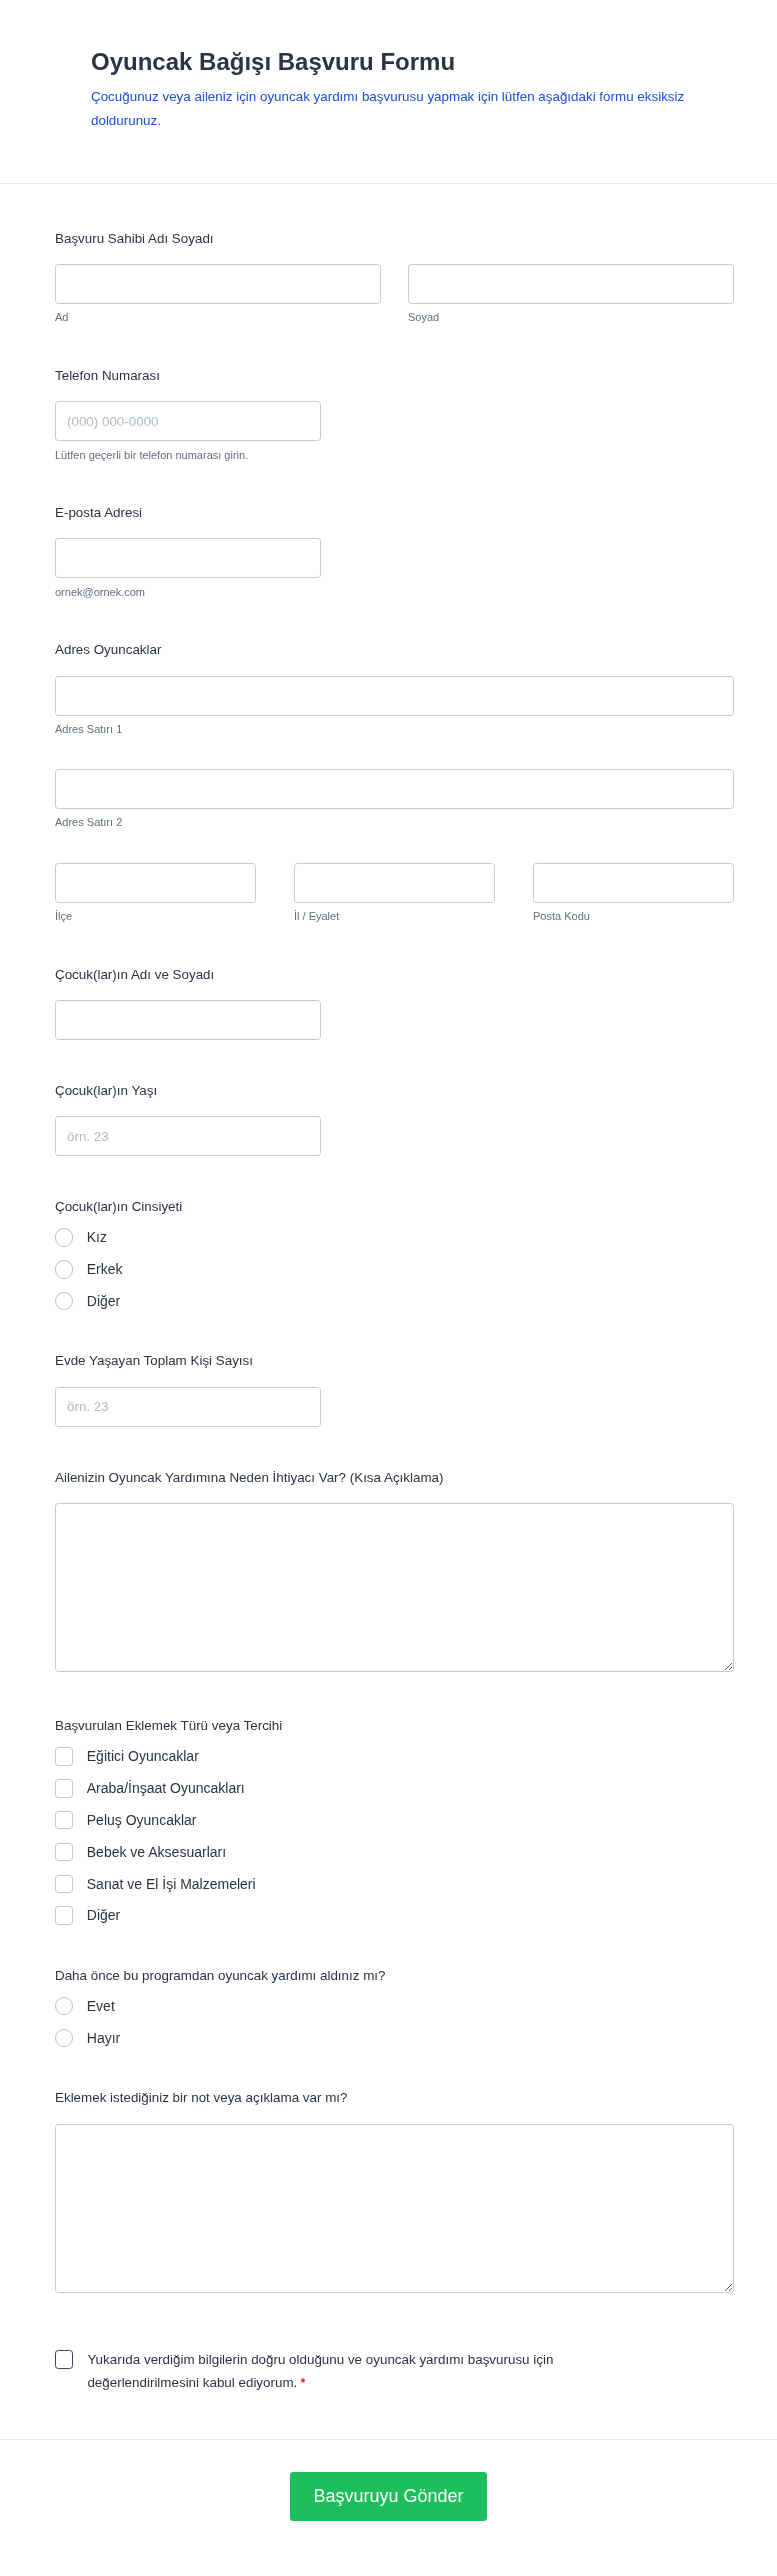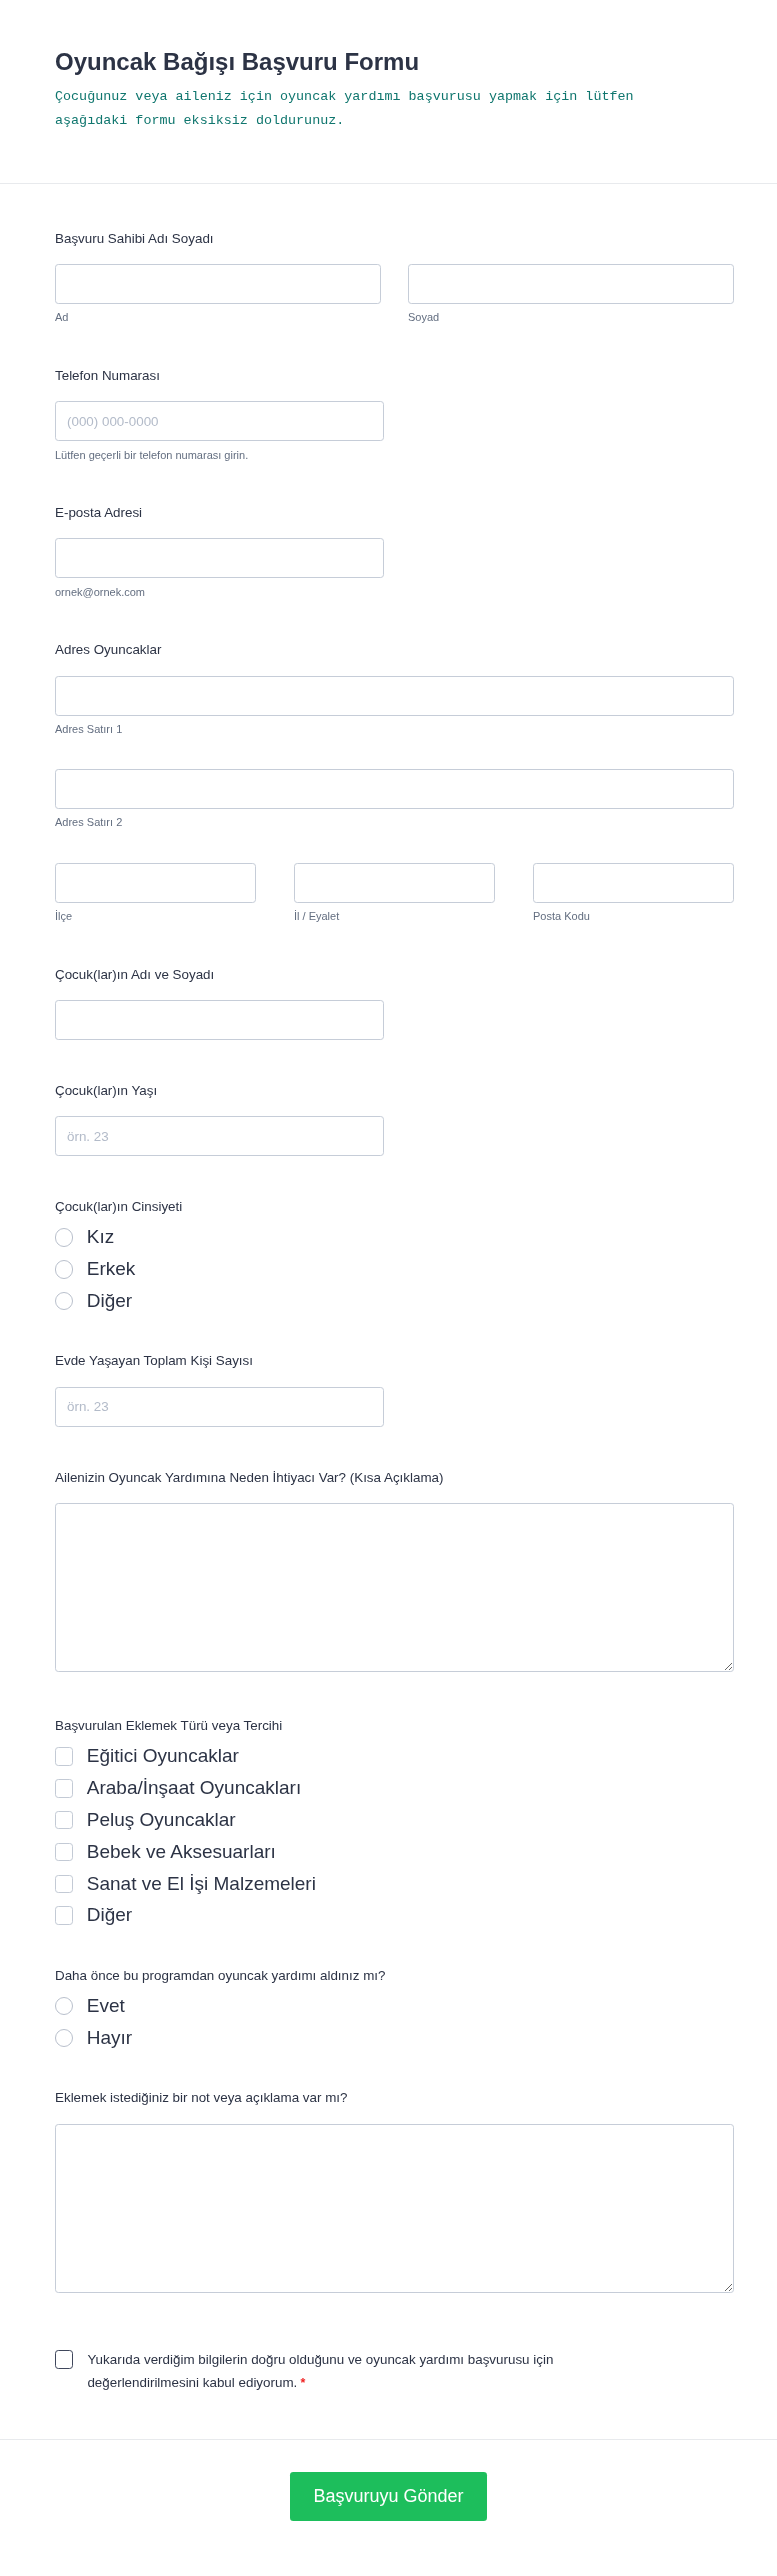--- a/index.html
+++ b/index.html
@@ -5,39 +5,39 @@
   * { box-sizing: border-box; margin: 0; padding: 0; }
   html, body { background: #ffffff; }
   body {
     width: 777px; min-height: 2576px; margin: 0 auto;
     font-family: "Liberation Sans", "DejaVu Sans", sans-serif;
     color: #2c3345;
   }
   .content { padding: 0 43px 0 55px; }
 
   
-  .form-header { padding-top: 47px; padding-bottom: 50px; }
+  .form-header { padding-top: 47px; padding-bottom: 50px; margin-left: 36px; }
   .form-title { font-size: 24px; line-height: 30px; font-weight: 700; color: #2c3345; }
-  .form-subtitle { margin-top: 7.5px; font-size: 13.4px; line-height: 24px; font-weight: 400; color: #0f766e; max-width: 652px; font-family: Liberation Mono, monospace; }
+  .form-subtitle { margin-top: 7.5px; font-size: 13.4px; line-height: 24px; font-weight: 400; color: #1d4ed8; max-width: 652px; }
 
   .divider { border: 0; border-top: 0.8px solid #e8eaed; margin: 0 -43px 0 -55px; }
 
   
   .question { margin-bottom: 43px; }
   .questions { padding-top: 47px; }
   .q-label { display: block; font-size: 13.4px; line-height: 16.7px; font-weight: 500; color: #2c3345; margin-bottom: 16.7px; }
   .q-label.choice { margin-bottom: 12.5px; }
 
   input[type="text"], textarea {
     border: 0.8px solid #c6cdd8; border-radius: 3.3px; background: #fff;
     font-family: inherit; font-size: 13.4px; color: #2c3345; outline: none;
   }
   input[type="text"] { height: 40px; padding: 0 11px; }
   input::placeholder, textarea::placeholder { color: #b3bbc9; opacity: 1; }
-  .w-half { width: 329px; }
+  .w-half { width: 266px; }
   .w-full { width: 100%; display: block; }
 
   .sublabel, .helper { font-size: 11px; line-height: 13.4px; color: #636e80; margin-top: 7.5px; }
 
   .pair-row { display: flex; gap: 27px; }
   .pair-row .col { flex: 1; }
   .triple-row { display: flex; gap: 38px; margin-top: 33px; }
   .triple-row .col { flex: 1; }
   .addr-line2 { margin-top: 32px; }
 
@@ -47,21 +47,21 @@
   .opt-row { display: flex; align-items: center; margin-bottom: 13.4px; cursor: pointer; }
   .opt-row:last-child { margin-bottom: 0; align-items: center; }
   .radio-circle {
     width: 18.4px; height: 18.4px; flex: 0 0 18.4px; border: 0.8px solid #b9c0cc;
     border-radius: 50%; background: #fff; margin-right: 13.4px;
   }
   .check-box {
     width: 18.4px; height: 18.4px; flex: 0 0 18.4px; border: 0.8px solid #c3cad5;
     border-radius: 3.3px; background: #fff; margin-right: 13.4px;
   }
-  .opt-text { font-size: 19px; line-height: 18.4px; color: #2c3345; }
+  .opt-text { font-size: 14px; line-height: 18.4px; color: #2c3345; }
 
   
   .consent { margin-top: 52px; max-width: 551px; }
   .consent-box {
     float: left; width: 18.4px; height: 18.4px; border: 1.7px solid #3f475c;
     border-radius: 3.3px; background: #fff; margin: 2.5px 14px 5px 0; cursor: pointer;
   }
   .consent-text { font-size: 13.4px; line-height: 23.4px; color: #2c3345; }
   .required-star { color: #ef2424; font-size: 12.5px; margin-left: 3.3px; font-weight: 700; }
 

